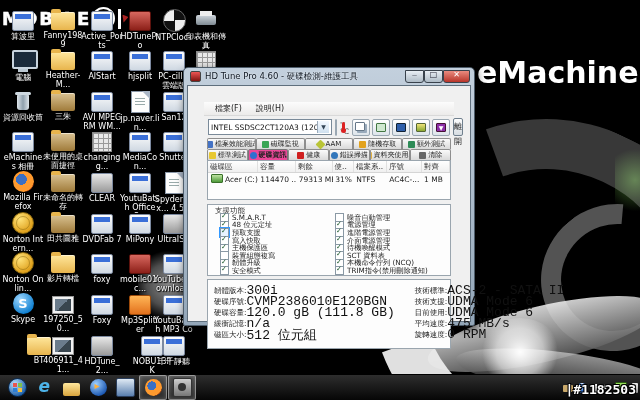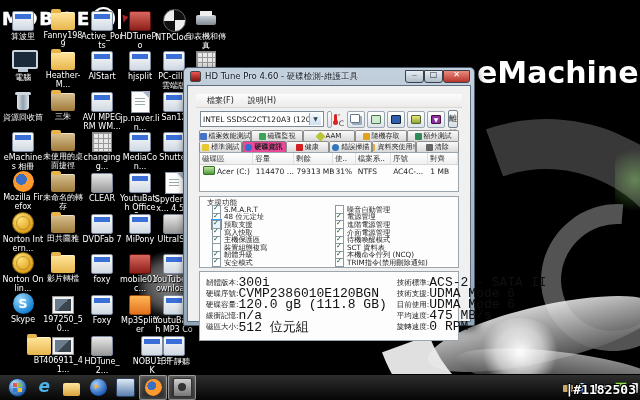--- a/index.html
+++ b/index.html
@@ -64,21 +64,21 @@
   .titlebar{height:15px;display:flex;align-items:center;padding:1px 4px 0 6px;}
   .win-ico{width:9px;height:9px;background:linear-gradient(#e55,#801410);border:1px solid #444;border-radius:2px;margin-right:4px;}
   .title-text{font-size:8.5px;color:#0c1520;text-shadow:0 0 2px #fff;white-space:nowrap;overflow:hidden;flex:1;}
   .caption-btns{display:flex;}
   .cap{width:17px;height:11px;border:1px solid #39424c;border-radius:0 0 3px 3px;background:linear-gradient(#e8eef4,#aebbc6);margin-left:0;position:relative;}
   .cap.close{width:25px;background:linear-gradient(#e98b7f,#b8352a);}
   .cap:before{position:absolute;left:0;right:0;top:-1px;text-align:center;font-size:8px;color:#223;}
   .cap.min:before{content:"—";font-size:5px;top:1px;}
   .cap.max:before{content:"□";}
   .cap.close:before{content:"✕";color:#fff;}
-  .win-client{position:absolute;left:3px;right:3px;top:17px;bottom:3px;background:#f0f0f0;border:1px solid #5f6f7d;padding:8px;}
+  .win-client{position:absolute;left:3px;right:3px;top:17px;bottom:3px;background:#f0f0f0;border:1px solid #5f6f7d;padding:16px;}
   .menubar{height:13px;display:flex;align-items:center;background:linear-gradient(#fcfcfc,#ecebea);border-bottom:1px solid #d9d9d9;padding-left:4px;}
   .menu-item{padding:0 7px;font-size:8px;color:#222;}
   .toolbar{height:22px;display:flex;align-items:center;padding:0 4px;gap:3px;}
   .combo{width:118px;height:14px;background:#fff;border:1px solid #7a8a99;display:flex;align-items:center;font-size:7.5px;padding:0 2px;color:#111;}
   .combo .combo-text{flex:1;white-space:nowrap;overflow:hidden;}
   .combo .arrow{width:11px;height:12px;background:linear-gradient(#f4f9ff,#cfe0ef);border-left:1px solid #9ab;font-size:6px;text-align:center;line-height:12px;color:#345;}
   .tool-btn{width:16px;height:15px;border:1px solid #9aa7b2;border-radius:2px;background:linear-gradient(#fff,#dde4ea);position:relative;}
   .thermo:before{content:"";position:absolute;left:6px;top:2px;width:3px;height:8px;background:#d22;border-radius:2px;}
   .thermo:after{content:"";position:absolute;left:5px;bottom:2px;width:5px;height:5px;background:#d22;border-radius:50%;}
   .temp-label{font-size:7.5px;color:#333;width:26px;}
@@ -116,21 +116,21 @@
   .drive-ico{display:inline-block;width:8px;height:7px;background:linear-gradient(#bde3a0,#4e9a3a);border:1px solid #39702a;border-radius:1px;margin:0 2px -1px 1px;}
   .features{margin-top:4px;height:72px;position:relative;padding:9px 6px 0 6px;box-sizing:border-box;}
   .features .legend{position:absolute;left:7px;top:1px;font-size:7.5px;color:#333;}
   .feat-cols{display:flex;}
   .feat-col{flex:1;}
   .cb-row{display:flex;align-items:center;height:7.6px;}
   .cb{width:7px;height:7px;border:1px solid #8a99a5;background:#fff;margin:0 3px 0 6px;position:relative;flex:none;}
   .cb.checked:before{content:"✓";position:absolute;left:0;top:-2px;font-size:7px;color:#1d5a2d;font-weight:bold;}
   .cb.focused{outline:1px solid #3399ff;background:#e8f4ff;}
   .cb-label{font-size:7.2px;color:#222;white-space:nowrap;overflow:hidden;}
-  .info-panel{margin-top:3px;height:70px;display:flex;padding:5px 6px;box-sizing:border-box;gap:10px;}
+  .info-panel{margin-top:3px;height:70px;display:flex;padding:5px 6px;box-sizing:border-box;gap:20px;}
   .info-col{display:flex;flex-direction:column;}
   .info-col.left{flex:1.35;}
   .info-col.right{flex:1;}
   .info-row{display:flex;height:11px;align-items:center;}
   .info-label{font-size:7.5px;color:#222;white-space:nowrap;}
   .info-value{flex:1;text-align:left;font-size:13px;color:#111;white-space:nowrap;overflow:hidden;font-family:Liberation Mono, monospace;}
   
   #taskbar{position:absolute;left:0;bottom:0;width:640px;height:25px;background:linear-gradient(#2e2e2e,#060606);border-top:1px solid #000;z-index:10;display:flex;align-items:center;}
   .tb-item{width:26px;height:23px;display:flex;align-items:center;justify-content:center;position:relative;}
   .tb-item.active{border:1px solid rgba(255,255,255,.45);border-radius:2px;background:rgba(255,255,255,.14);box-shadow:inset 0 0 4px rgba(255,255,255,.25);}

